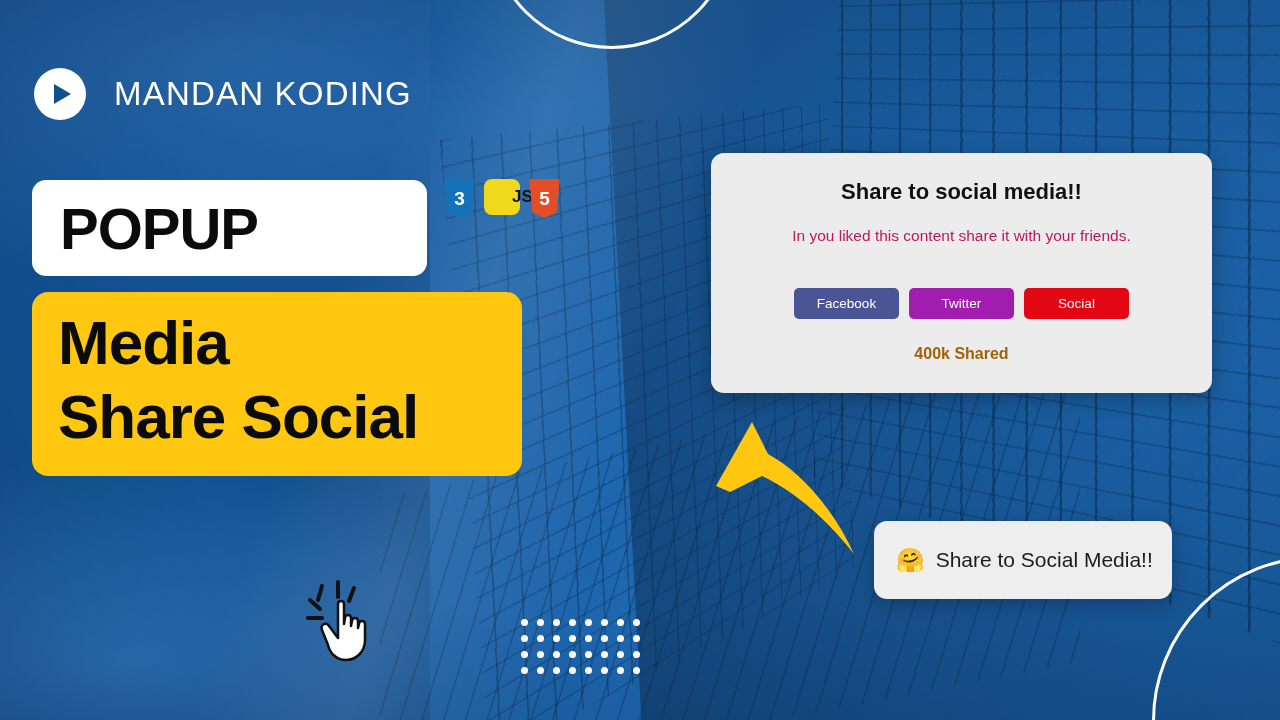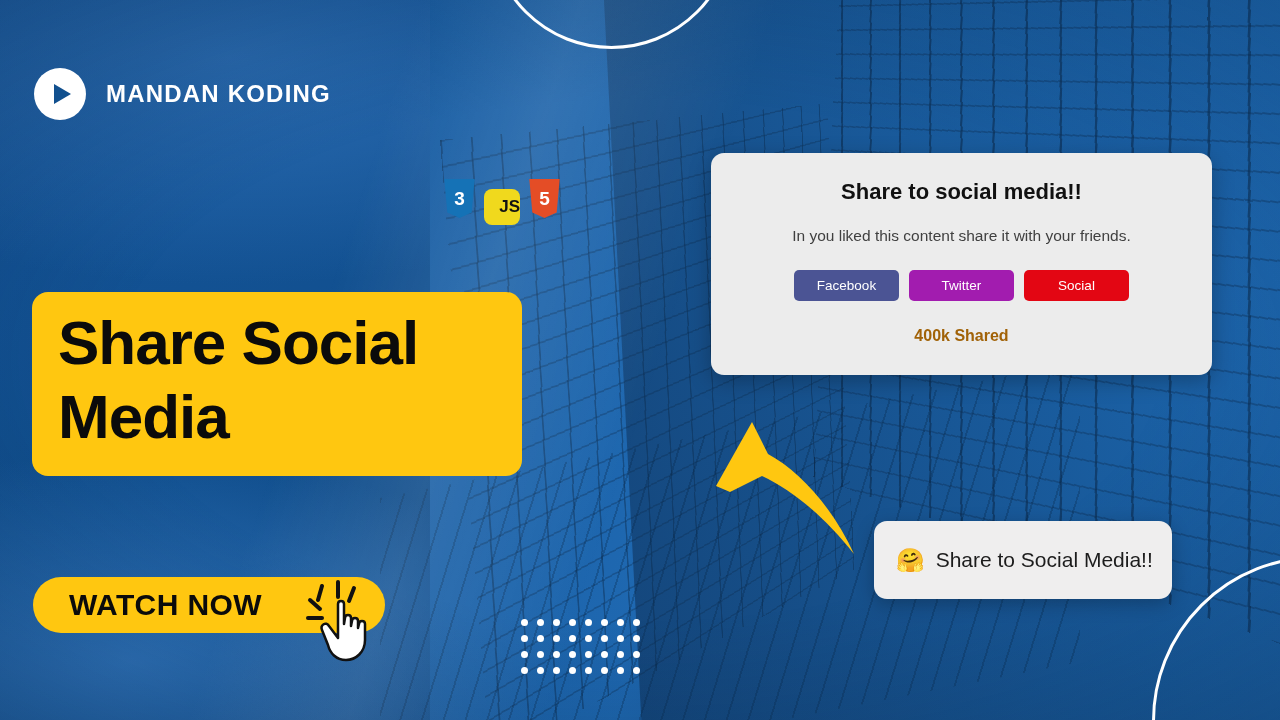--- a/index.html
+++ b/index.html
@@ -141,24 +141,25 @@
   }
   .brand-mark .tri {
     width: 0; height: 0;
     border-left: 17px solid #11508f;
     border-top: 10px solid transparent;
     border-bottom: 10px solid transparent;
     margin-left: 5px;
   }
   .brand-name {
     color: #ffffff;
-    font-size: 24px;
-    font-weight: 700;
+    font-size: 33px;
+    font-weight: 400;
     letter-spacing: 1.2px;
     white-space: nowrap;
+    margin-left: 8px;
   }
 
   
   .card-popup {
     position: absolute;
     left: 32px; top: 180px;
     width: 395px; height: 96px;
     background: #ffffff;
     border-radius: 14px;
     display: flex;
@@ -212,22 +213,22 @@
   .shield-html { background: #e44d26; }
   .js-badge {
     width: 36px; height: 36px;
     border-radius: 8px;
     background: #f0d91d;
     color: #121212;
     font-weight: 700;
     font-size: 17px;
     display: flex;
     align-items: center;
-    justify-content: flex-end;
-    margin-top: 10px;
+    justify-content: flex-start;
+    margin-top: 0;
     padding-left: 28px;
   }
 
   
   .watch-btn {
     position: absolute;
     left: 33px; top: 577px;
     width: 352px; height: 56px;
     background: #ffc710;
     border: none;
@@ -271,22 +272,22 @@
   }
   .popup-title {
     font-size: 22px;
     font-weight: 700;
     color: #111111;
     margin-bottom: 20px;
   }
   .popup-body {
     font-size: 15.5px;
     line-height: 21px;
-    color: #404040;
-    margin-bottom: 24px;
+    color: #be185d;
+    margin-bottom: 42px;
   }
   .popup-actions {
     display: flex;
     justify-content: center;
     gap: 10px;
     margin-bottom: 26px;
   }
   .sbtn {
     border: none;
     border-radius: 5px;
@@ -374,41 +375,41 @@
       <i></i>
   </div>
 
   <div class="brand">
     <div class="brand-mark">
       <div class="tri"></div>
     </div>
     <div class="brand-name">MANDAN KODING</div>
   </div>
 
+  <div class="card-popup">
+    <span>POPUP</span>
+  </div>
 
   <div class="tech-icons">
     <div class="shield shield-css">
       <span>3</span>
     </div>
     <div class="js-badge">
       <span>JS</span>
     </div>
     <div class="shield shield-html">
       <span>5</span>
     </div>
   </div>
 
   <div class="card-title">
+    <span>Media</span>
     <span>Share Social</span>
-    <span>Media</span>
-  </div>
-
-  <button class="watch-btn">
-    <span class="label">WATCH NOW</span>
-  </button>
+  </div>
+
   <svg class="cursor-hand" viewBox="0 0 90 84">
     <g stroke="#111111" stroke-width="4" stroke-linecap="round">
       <line x1="22" y1="8" x2="18" y2="22"></line>
       <line x1="38" y1="4" x2="38" y2="19"></line>
       <line x1="54" y1="10" x2="49" y2="23"></line>
       <line x1="10" y1="22" x2="20" y2="31"></line>
       <line x1="8" y1="40" x2="22" y2="40"></line>
     </g>
     <path d="M38 26 C38 22 44 22 44 26 L44 46 L45 40 C45 36 51 36 51 40 L51 48
              L52 43 C52 39 58 39 58 43 L58 50 L59 46 C59 42 65 42 65 46

